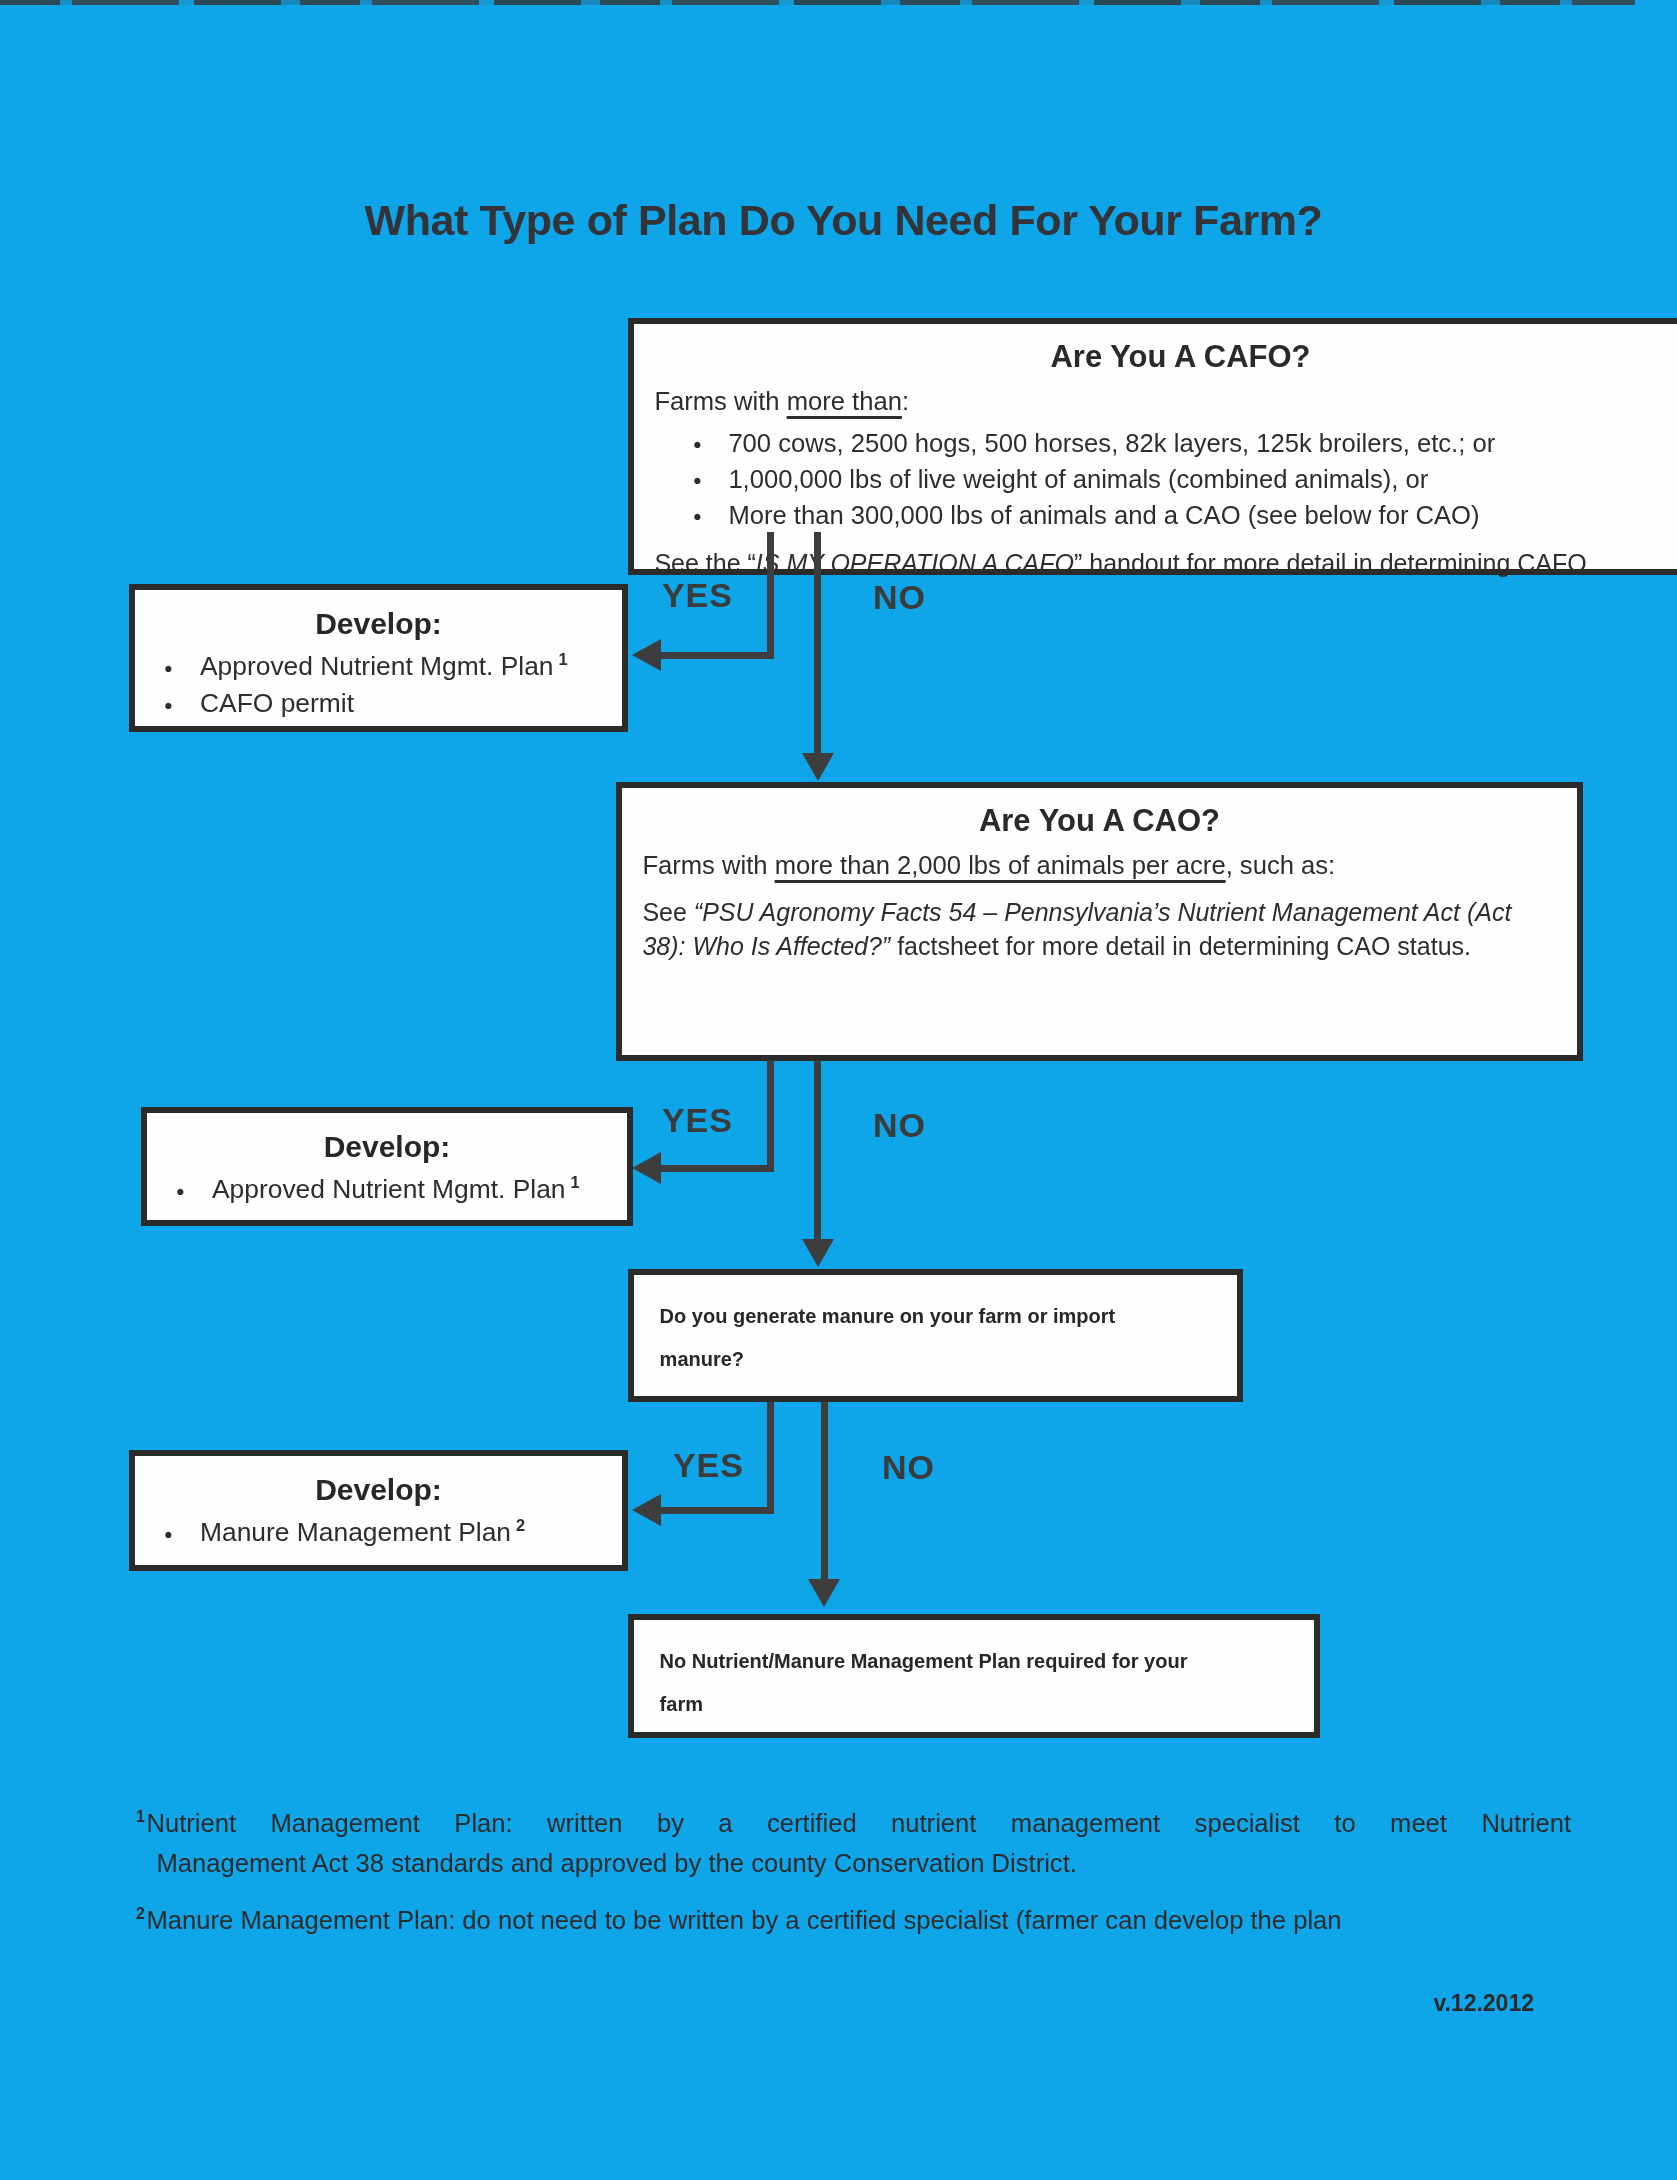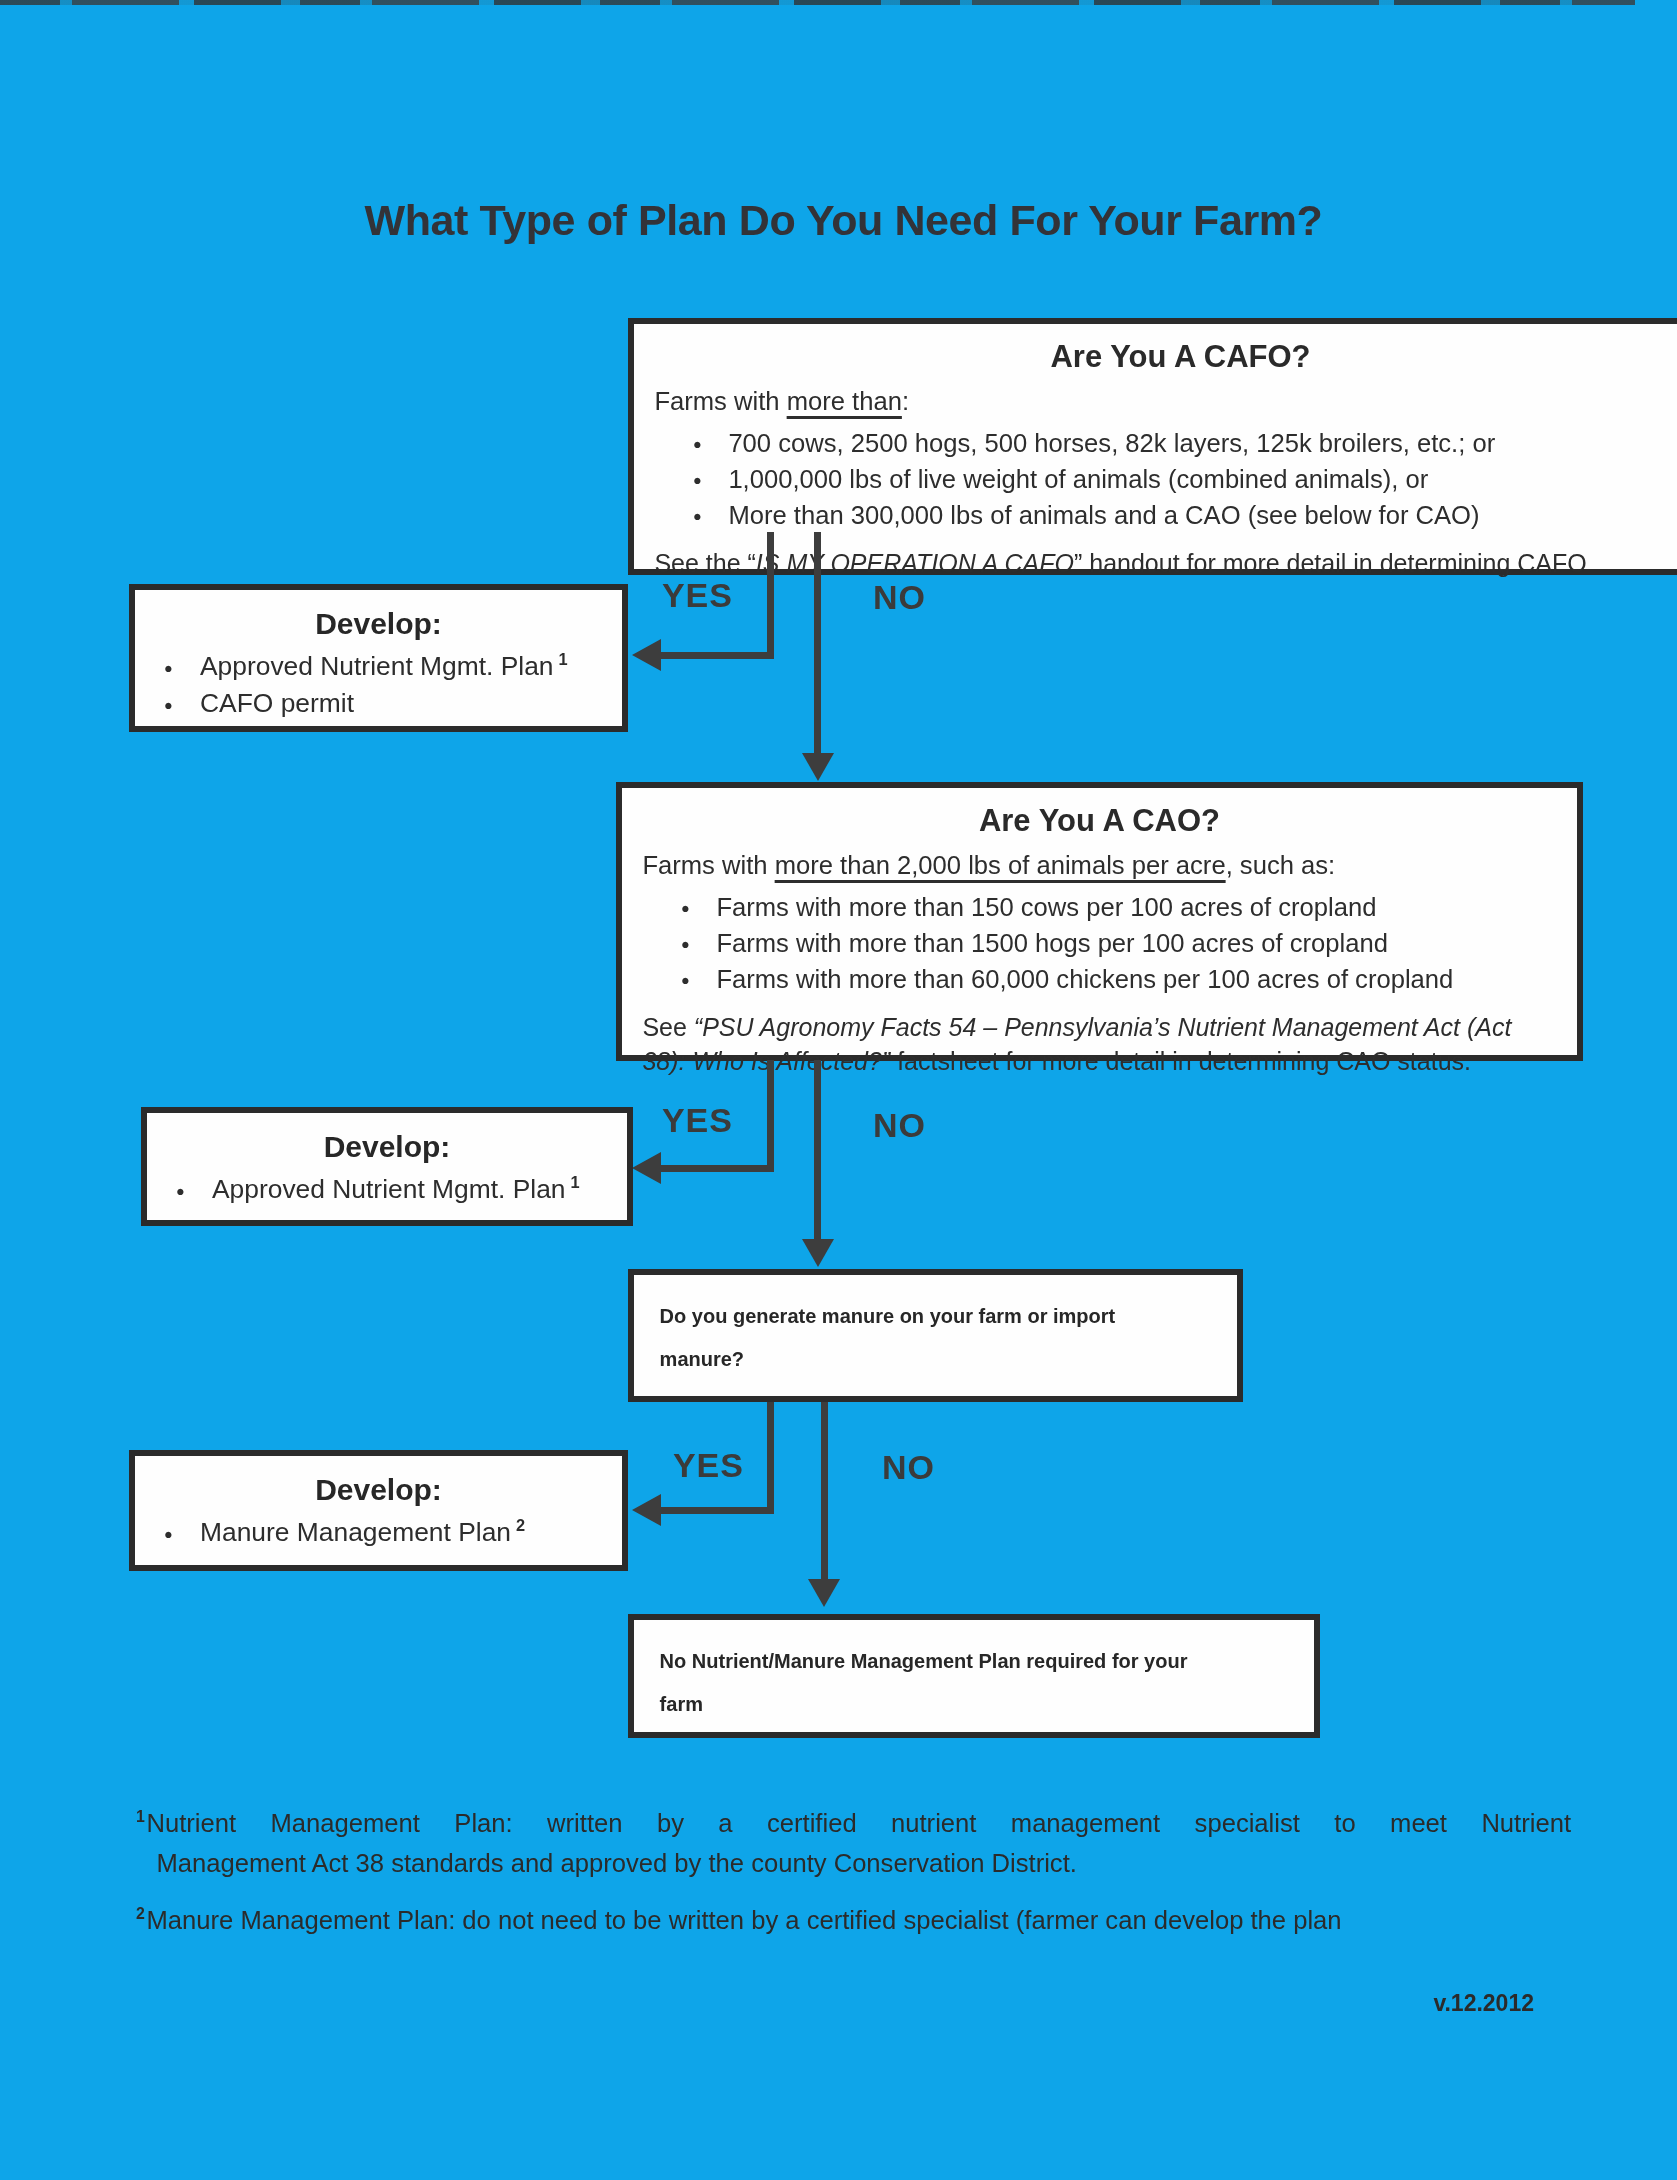--- a/index.html
+++ b/index.html
@@ -143,25 +143,20 @@
     <h3>Develop:</h3>
     <ul class="devlist">
       <li><span>Approved Nutrient Mgmt. Plan</span><sup class="fnref">1</sup></li>
       <li>CAFO permit</li>
     </ul>
   </section>
 
   <section class="box qbox" style="left:616px;top:782px;width:967px;height:279px;">
     <h2>Are You A CAO?</h2>
     <p class="body-text"><span>Farms with </span><span class="u">more than 2,000 lbs of animals per acre</span><span>, such as:</span></p>
-    <ul class="blist">
-      <li>Farms with more than 150 cows per 100 acres of cropland</li>
-      <li>Farms with more than 1500 hogs per 100 acres of cropland</li>
-      <li>Farms with more than 60,000 chickens per 100 acres of cropland</li>
-    </ul>
     <p class="see-note"><span>See </span><em>“PSU Agronomy Facts 54 – Pennsylvania’s Nutrient Management Act (Act 38): Who Is Affected?”</em><span> factsheet for more detail in determining CAO status.</span></p>
   </section>
 
   <div class="vline" style="left:767px;top:1060px;width:6.8px;height:111px;"></div>
   <div class="hline" style="left:656px;top:1165px;width:118px;height:6.8px;"></div>
   <div class="arrow-left" style="left:632px;top:1152px;"></div>
   <div class="yn-label" style="left:662px;top:1101px;">YES</div>
   <div class="vline" style="left:814px;top:1060px;width:6.8px;height:181px;"></div>
   <div class="arrow-down" style="left:802px;top:1239px;"></div>
   <div class="yn-label" style="left:873px;top:1106px;">NO</div>

